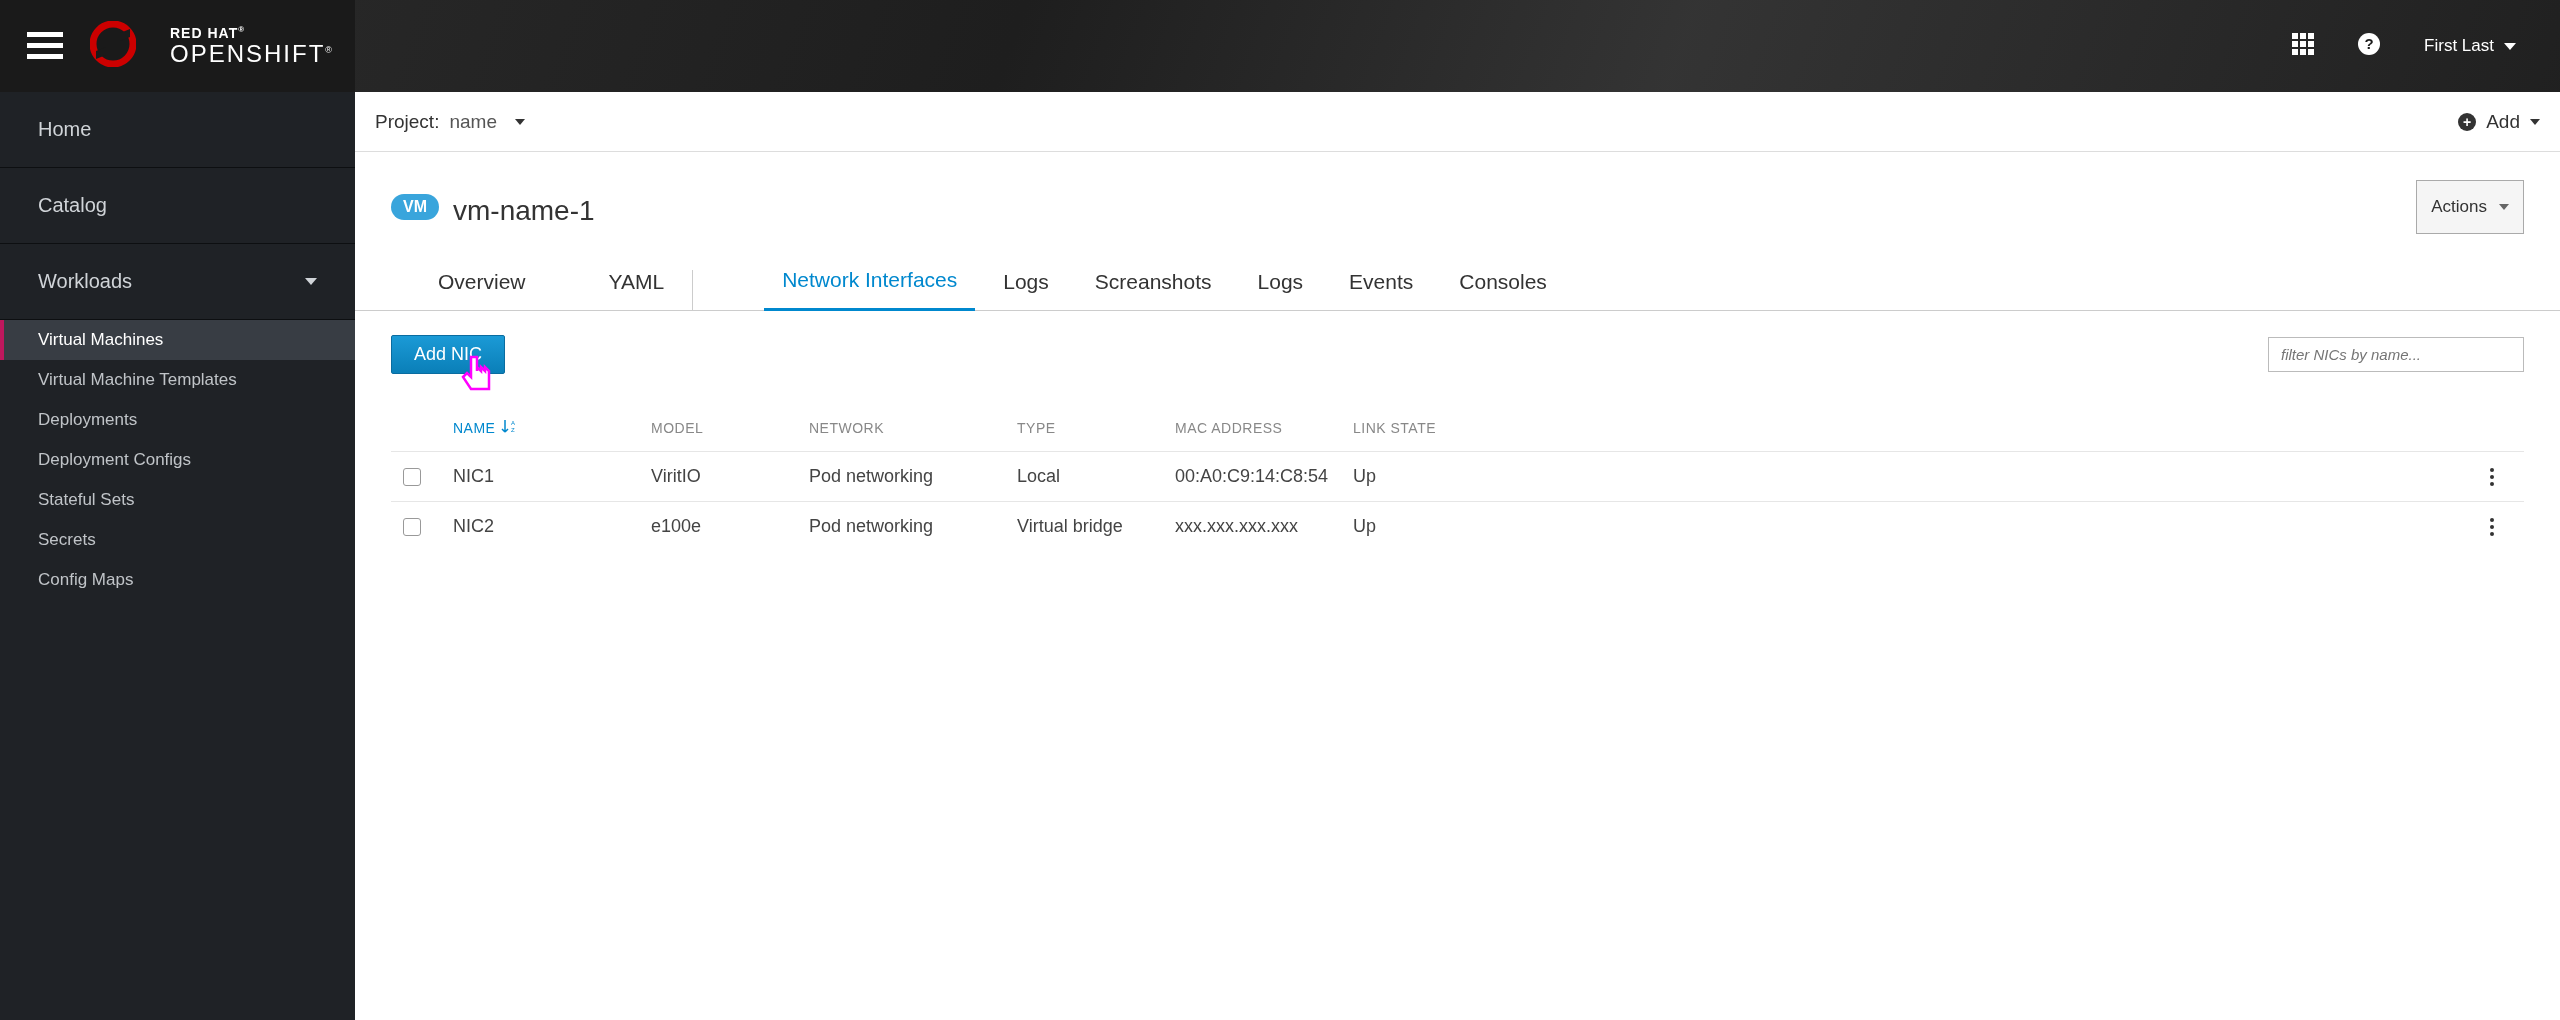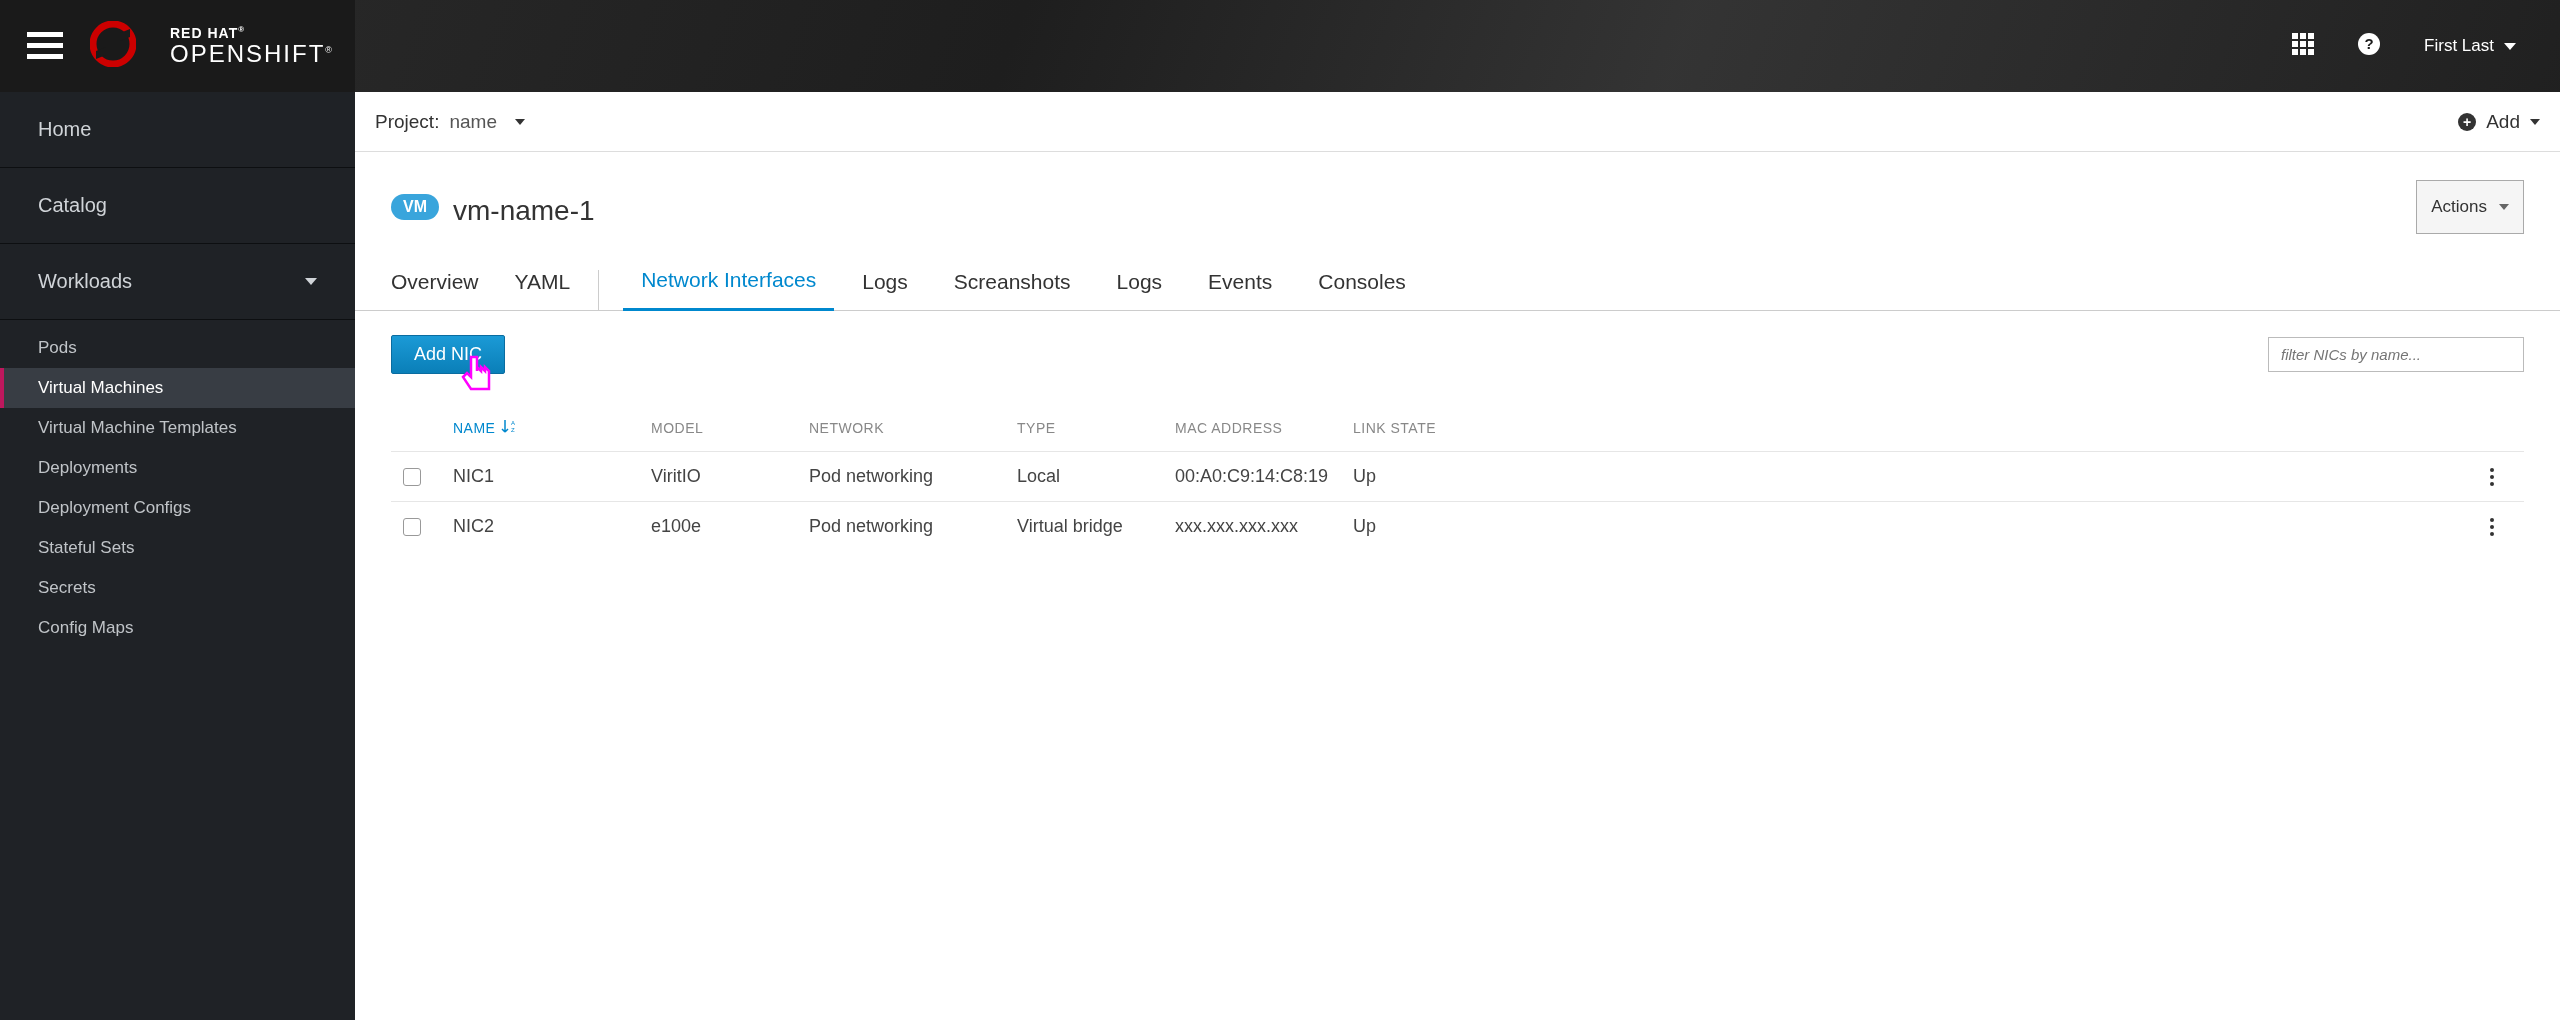--- a/index.html
+++ b/index.html
@@ -37,21 +37,21 @@
     .project-bar-right { margin-left: auto; display: flex; align-items: center; gap: 10px; cursor: pointer; }
     .plus-circle { width: 18px; height: 18px; border-radius: 50%; background: #333; color: #fff; display: flex; align-items: center; justify-content: center; font-size: 14px; font-weight: bold; }
     
     .page-head { padding: 28px 36px 0 36px; display: flex; align-items: center; }
     .vm-badge { background: #39a5dc; color: #fff; border-radius: 14px; padding: 4px 12px; font-size: 16px; font-weight: 600; margin-right: 14px; }
     .vm-title { font-size: 28px; color: #333; margin-top: 8px; }
     .actions-btn { margin-left: auto; border: 1px solid #aaa; background: #f5f5f5; padding: 16px 14px; font-size: 17px; display: flex; align-items: center; gap: 12px; cursor: pointer; }
     .actions-btn .acaret { border-left: 5px solid transparent; border-right: 5px solid transparent; border-top: 6px solid #666; }
     
     .tab-row { display: flex; align-items: flex-end; padding: 34px 36px 0 36px; border-bottom: 1px solid #ccc; gap: 0; }
-    .tab { padding: 0 18px 16px 18px; font-size: 21px; color: #333; cursor: pointer; }
+    .tab { padding: 0 18px 16px 18px; font-size: 21px; color: #333; cursor: pointer; margin-left: 47px; }
     .tab.first { padding-left: 0; }
     .tab.sep { border-right: 1px solid #ccc; margin-right: 24px; padding-right: 28px; }
     .tab.active { color: #0088ce; border-bottom: 3px solid #0088ce; margin-bottom: -1px; }
     .tab.spacer { margin-left: 10px; }
     
     .content { padding: 24px 36px; }
     .toolbar { display: flex; align-items: center; position: relative; }
     .add-nic { background: linear-gradient(#1b9ad6, #0a7fb8); border: 1px solid #0a6ca0; color: #fff; padding: 8px 22px; font-size: 18px; border-radius: 2px; cursor: pointer; }
     .filter-input { margin-left: auto; border: 1px solid #bbb; padding: 8px 12px; width: 256px; font-size: 15px; font-style: italic; color: #888; }
     .cursor-hand { position: absolute; left: 68px; top: 18px; pointer-events: none; }
@@ -127,21 +127,20 @@
 </div>
 
 <div class="shell">
   <div class="sidebar">
     <div class="side-item">Home</div>
     <div class="side-item">Catalog</div>
     <div class="side-item expandable">
       <span>Workloads</span>
       <span class="chevron"></span>
     </div>
-    <div class="side-sub first">Pods</div>
     <div class="side-sub active">Virtual Machines</div>
     <div class="side-sub">Virtual Machine Templates</div>
     <div class="side-sub">Deployments</div>
     <div class="side-sub">Deployment Configs</div>
     <div class="side-sub">Stateful Sets</div>
     <div class="side-sub">Secrets</div>
     <div class="side-sub">Config Maps</div>
   </div>
 
   <div class="main">
@@ -209,21 +208,21 @@
         </div>
 
         <div class="grid-row">
           <div class="col-chk">
               <div class="checkbox"></div>
             </div>
           <div class="col-name" style="color:#444;">NIC1</div>
           <div class="col-model">ViritIO</div>
           <div class="col-network">Pod networking</div>
           <div class="col-type">Local</div>
-          <div class="col-mac">00:A0:C9:14:C8:19</div>
+          <div class="col-mac">00:A0:C9:14:C8:54</div>
           <div class="col-link">Up</div>
           <div class="col-kebab">
               <div class="kebab">
                 <span></span>
                 <span></span>
                 <span></span>
               </div>
             </div>
         </div>
 

